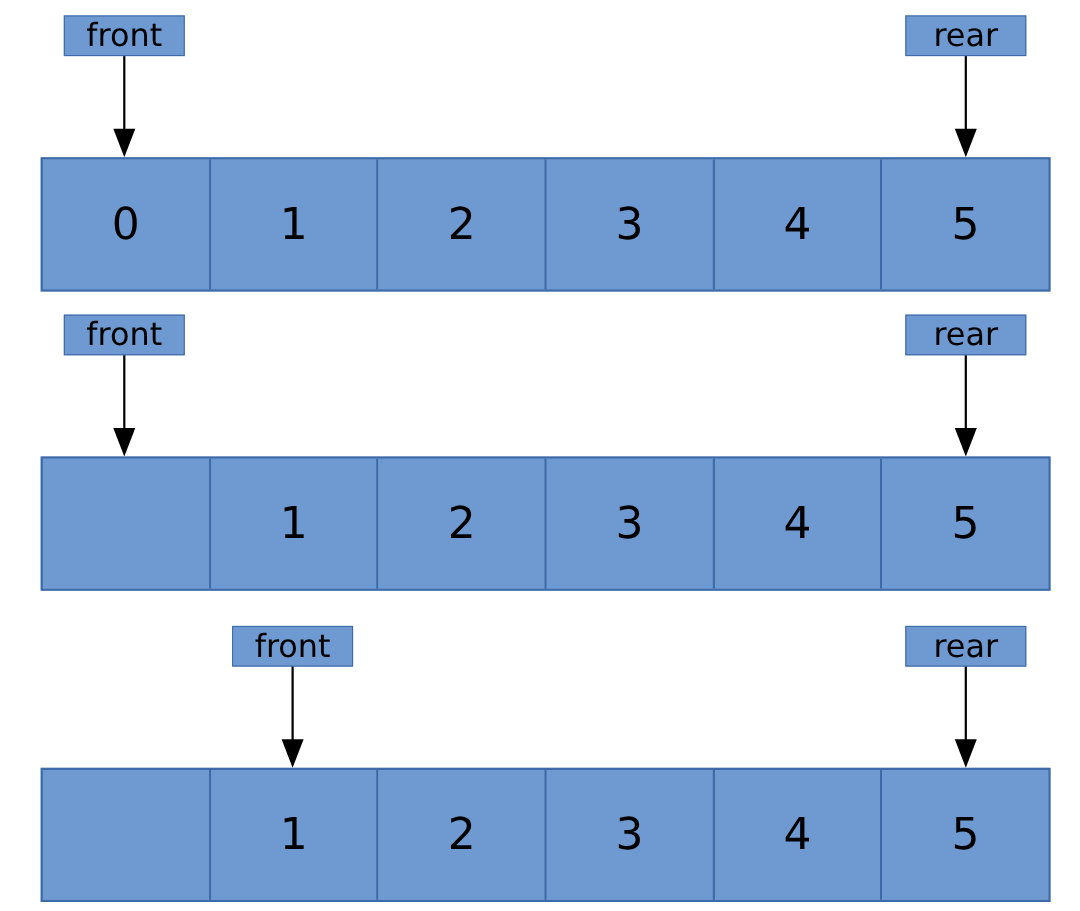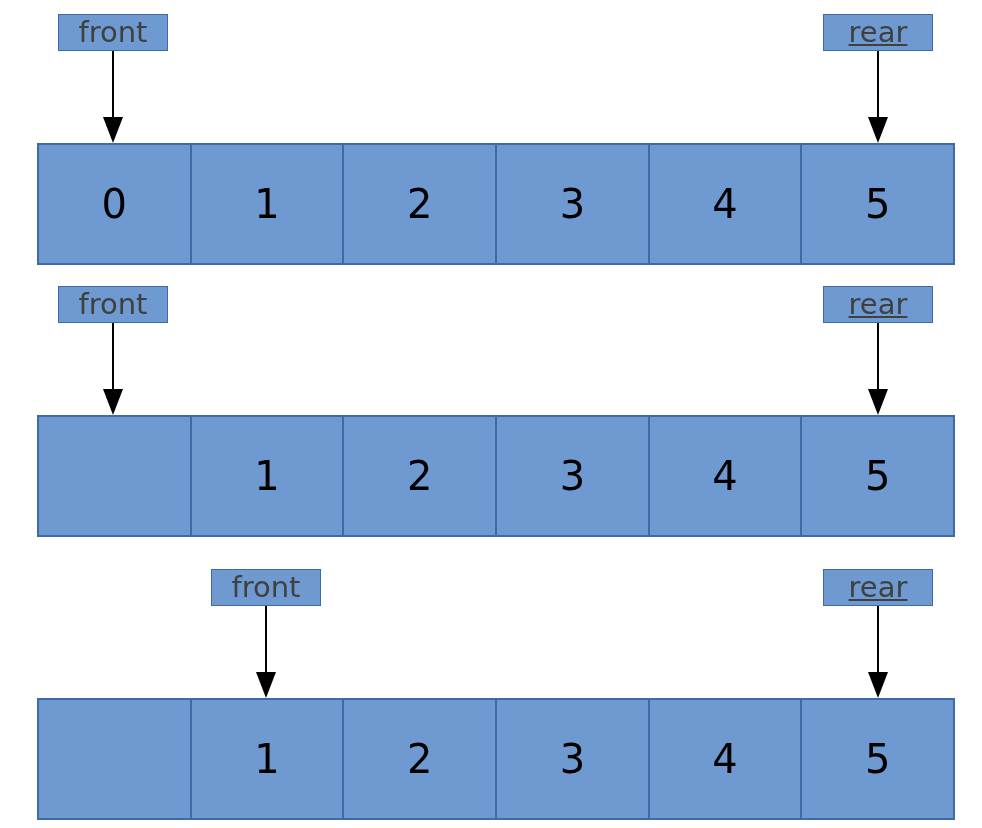--- a/index.html
+++ b/index.html
@@ -28,21 +28,21 @@
     width: 110px;
     height: 37px;
     box-sizing: border-box;
     background: #6f9ad1;
     border: 1.5px solid #3f6aa8;
     display: flex;
     align-items: center;
     justify-content: center;
     font-size: 29px;
     line-height: 1;
-    color: #404040;
+    color: #000000;
   }
   .arrow {
     position: absolute;
     top: 37px;
     width: 20px;
     height: 92px;
   }
   .arrow-line {
     position: absolute;
     left: 9px;
@@ -86,21 +86,21 @@
   .cell:last-child {
     border-right: none;
   }
   
   .row-0 { top: 14px; }
   .row-1 { top: 286px; }
   .row-2 { top: 569px; }
   
   .label-at-0 { left: 58px; }
   .label-at-1 { left: 211px; }
-  .label-at-5 { left: 823px; text-decoration: underline; }
+  .label-at-5 { left: 823px; }
   .arrow-at-0 { left: 103px; }
   .arrow-at-1 { left: 256px; }
   .arrow-at-5 { left: 868px; }
 </style>
 </head>
 <body>
 
 <div class="stage">
 
   <div class="row row-0">

